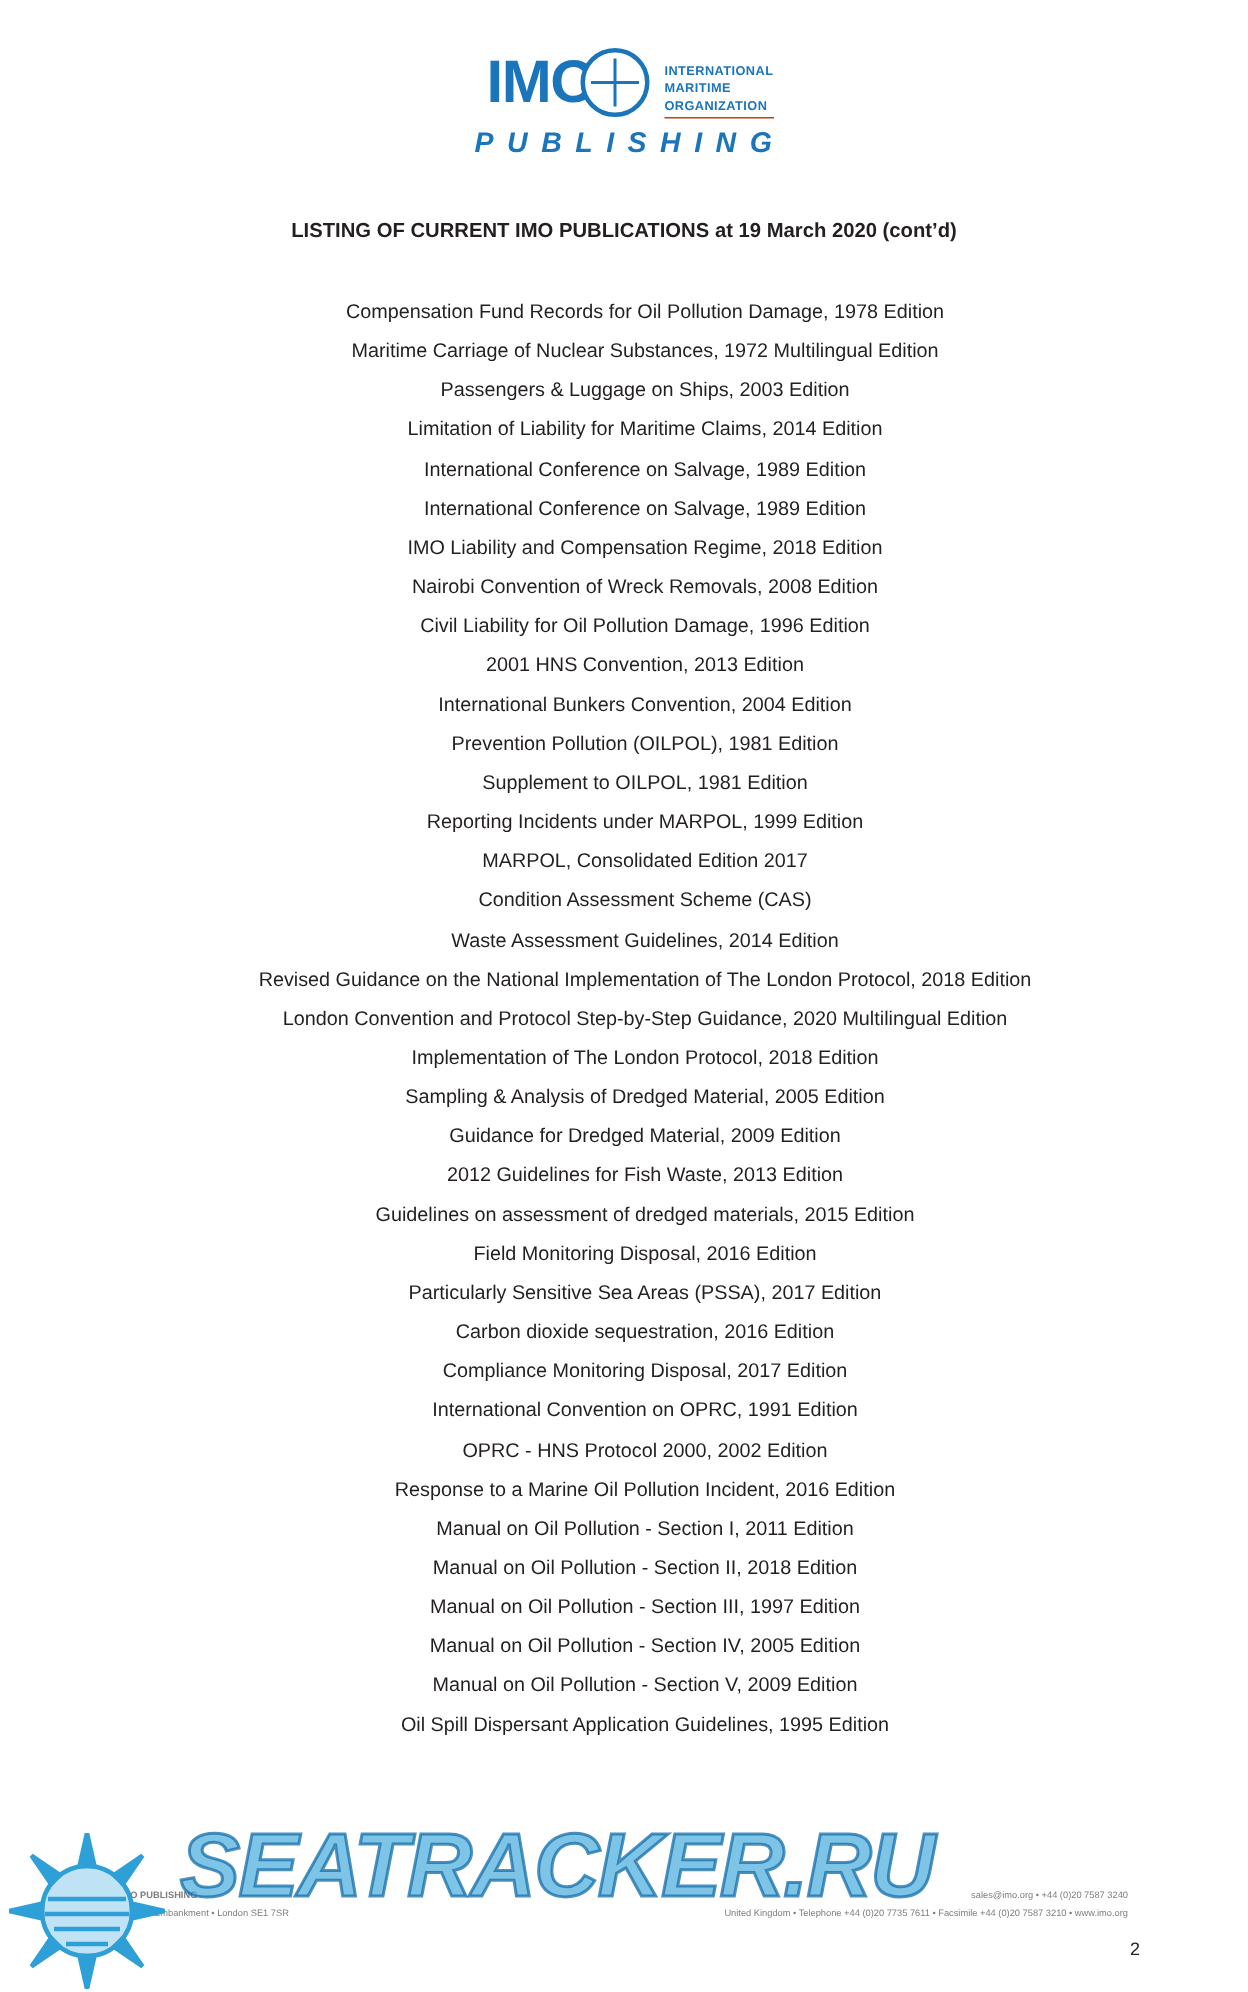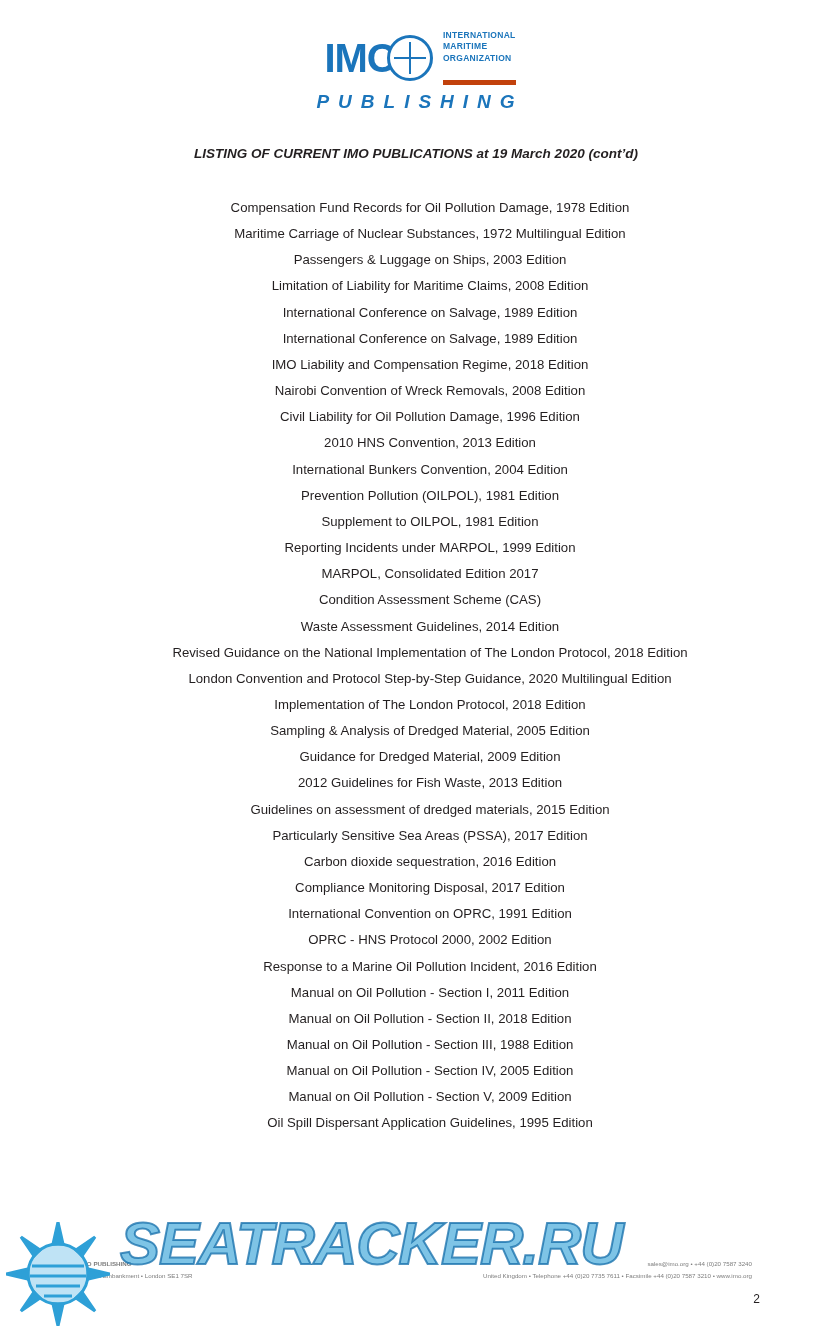--- a/index.html
+++ b/index.html
@@ -79,43 +79,43 @@
     background: #1b75bb;
   }
   .org-name {
     margin-left: 10px;
     font-size: 8.5px;
     line-height: 1.35;
     color: #1b75bb;
     font-weight: bold;
     letter-spacing: 0.3px;
     text-transform: uppercase;
-    border-bottom: 5px solid #c2410c;
-    padding-bottom: 16px;
+    border-bottom: 1px solid #c2410c;
+    padding-bottom: 2px;
+    margin-top: 12px;
   }
   .publishing {
     margin-top: 6px;
     font-size: 19px;
     font-weight: bold;
     letter-spacing: 9px;
     color: #1b75bb;
     font-style: italic;
   }
 
   
   .doc-title {
     position: absolute;
     top: 146px;
     left: 0;
     width: 832px;
     text-align: center;
     font-size: 13.5px;
     font-weight: bold;
     color: #231f20;
-    font-style: italic;
   }
 
   
   .pub-list {
     position: absolute;
     top: 195px;
     left: 80px;
     width: 700px;
     list-style: none;
     margin: 0;
@@ -201,50 +201,51 @@
     </div>
     <div class="publishing">PUBLISHING</div>
   </div>
 
   <div class="doc-title">LISTING OF CURRENT IMO PUBLICATIONS at 19 March 2020 (cont’d)</div>
 
   <ul class="pub-list">
       <li>Compensation Fund Records for Oil Pollution Damage, 1978 Edition</li>
       <li>Maritime Carriage of Nuclear Substances, 1972 Multilingual Edition</li>
       <li>Passengers &amp; Luggage on Ships, 2003 Edition</li>
-      <li>Limitation of Liability for Maritime Claims, 2008 Edition</li>
+      <li>Limitation of Liability for Maritime Claims, 2014 Edition</li>
       <li>International Conference on Salvage, 1989 Edition</li>
       <li>International Conference on Salvage, 1989 Edition</li>
       <li>IMO Liability and Compensation Regime, 2018 Edition</li>
       <li>Nairobi Convention of Wreck Removals, 2008 Edition</li>
       <li>Civil Liability for Oil Pollution Damage, 1996 Edition</li>
-      <li>2010 HNS Convention, 2013 Edition</li>
+      <li>2001 HNS Convention, 2013 Edition</li>
       <li>International Bunkers Convention, 2004 Edition</li>
       <li>Prevention Pollution (OILPOL), 1981 Edition</li>
       <li>Supplement to OILPOL, 1981 Edition</li>
       <li>Reporting Incidents under MARPOL, 1999 Edition</li>
       <li>MARPOL, Consolidated Edition 2017</li>
       <li>Condition Assessment Scheme (CAS)</li>
       <li>Waste Assessment Guidelines, 2014 Edition</li>
       <li>Revised Guidance on the National Implementation of The London Protocol, 2018 Edition</li>
       <li>London Convention and Protocol Step-by-Step Guidance, 2020 Multilingual Edition</li>
       <li>Implementation of The London Protocol, 2018 Edition</li>
       <li>Sampling &amp; Analysis of Dredged Material, 2005 Edition</li>
       <li>Guidance for Dredged Material, 2009 Edition</li>
       <li>2012 Guidelines for Fish Waste, 2013 Edition</li>
       <li>Guidelines on assessment of dredged materials, 2015 Edition</li>
+      <li>Field Monitoring Disposal, 2016 Edition</li>
       <li>Particularly Sensitive Sea Areas (PSSA), 2017 Edition</li>
       <li>Carbon dioxide sequestration, 2016 Edition</li>
       <li>Compliance Monitoring Disposal, 2017 Edition</li>
       <li>International Convention on OPRC, 1991 Edition</li>
       <li>OPRC - HNS Protocol 2000, 2002 Edition</li>
       <li>Response to a Marine Oil Pollution Incident, 2016 Edition</li>
       <li>Manual on Oil Pollution - Section I, 2011 Edition</li>
       <li>Manual on Oil Pollution - Section II, 2018 Edition</li>
-      <li>Manual on Oil Pollution - Section III, 1988 Edition</li>
+      <li>Manual on Oil Pollution - Section III, 1997 Edition</li>
       <li>Manual on Oil Pollution - Section IV, 2005 Edition</li>
       <li>Manual on Oil Pollution - Section V, 2009 Edition</li>
       <li>Oil Spill Dispersant Application Guidelines, 1995 Edition</li>
     </ul>
 
   <div class="footer">
     <div class="f-row">
       <span class="f-left">IMO PUBLISHING</span>
       <span>sales@imo.org  •  +44 (0)20 7587 3240</span>
     </div>

